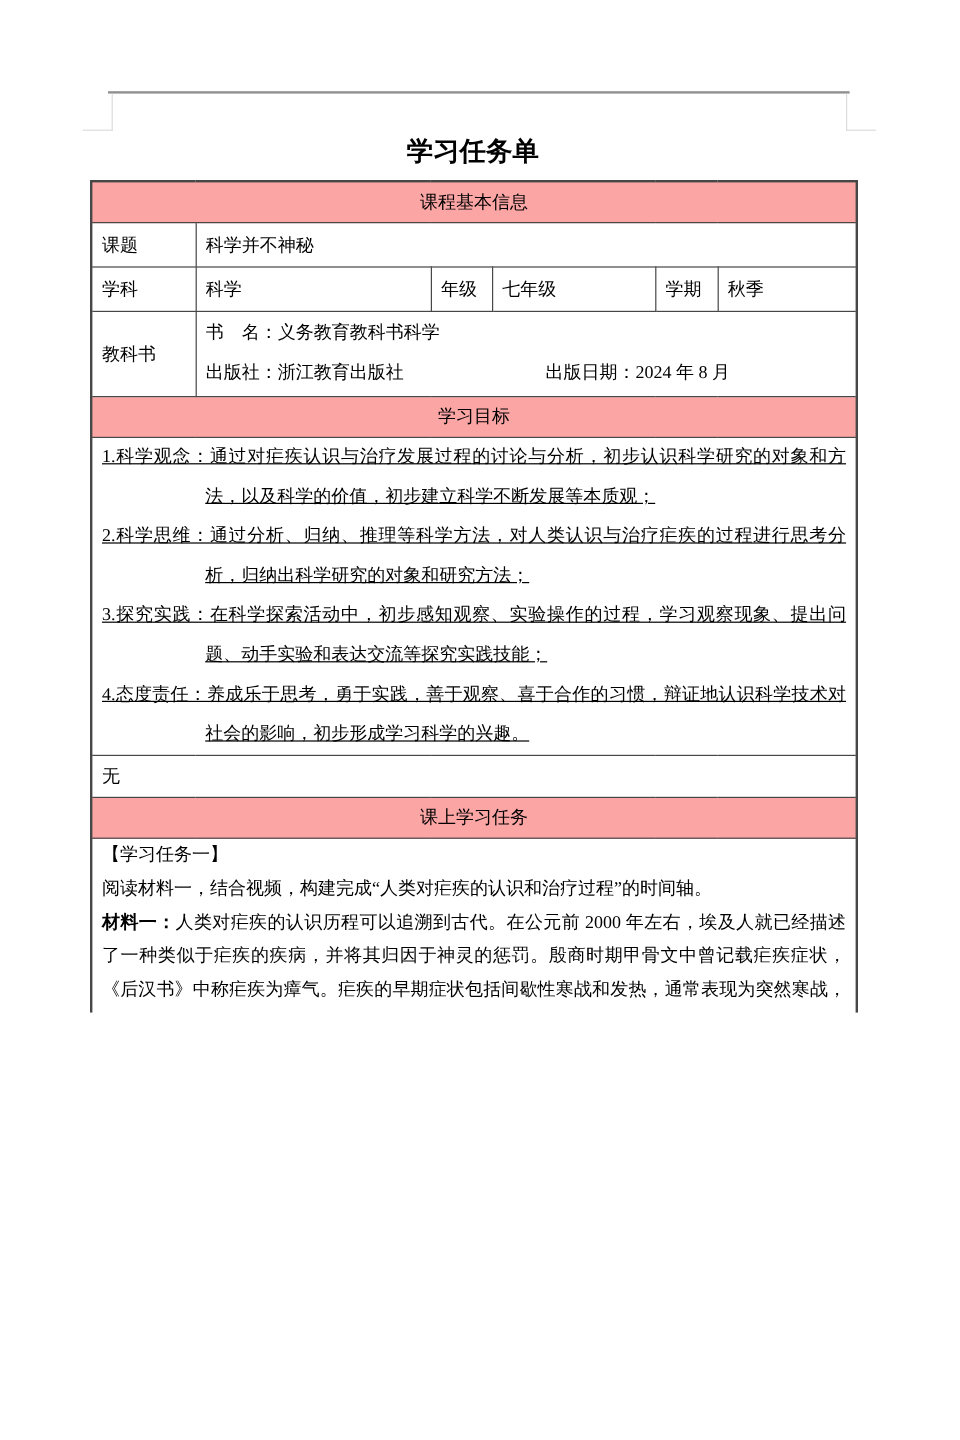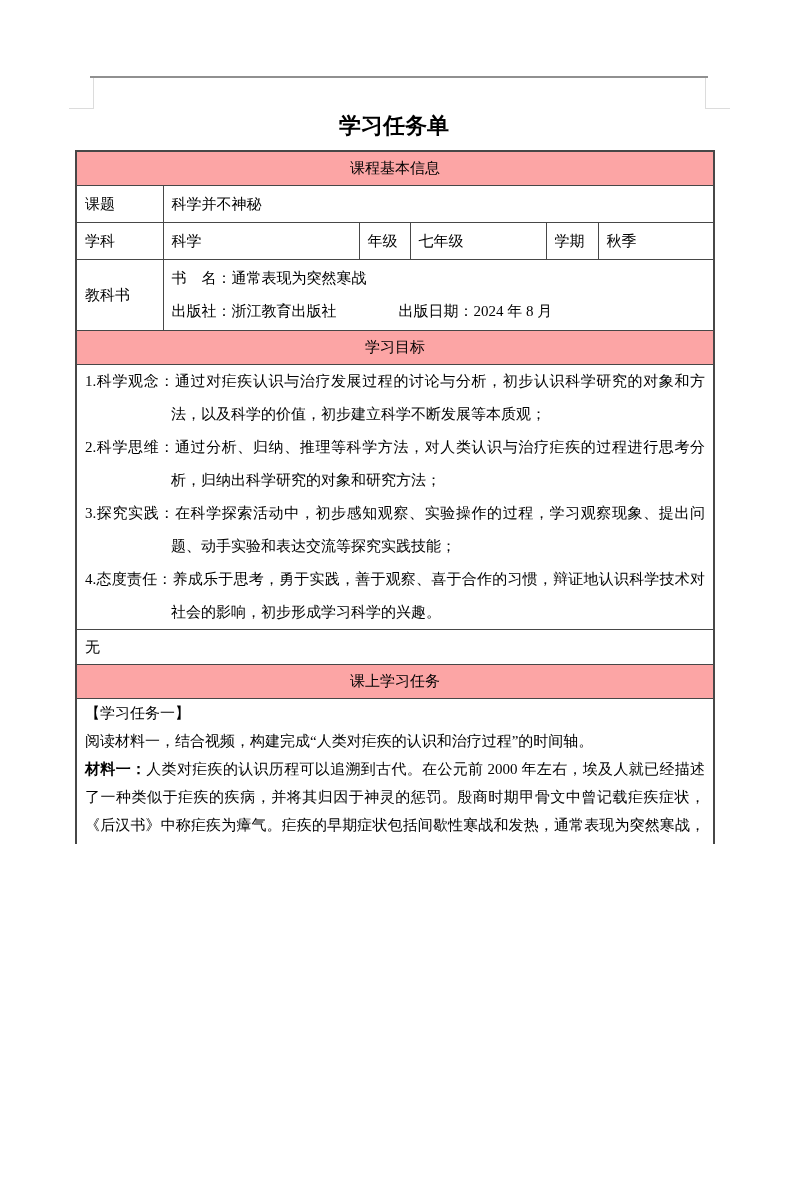--- a/index.html
+++ b/index.html
@@ -21,23 +21,23 @@
 
   table.sheet{
     border-collapse:collapse;table-layout:fixed;width:638px;
     margin:11px 0 0 75px;font-size:15px;border:2px solid #474747;
   }
   table.sheet td{border:1px solid #474747;padding:0 8px;vertical-align:middle;}
   tr.hdr td{background:#fca5a5;text-align:center;height:33px;padding:0;}
   tr.info td{height:36px;}
   tr.textbook td{padding:2px 8px;}
   .tb-line{line-height:33px;white-space:nowrap;}
-  .pubdate{margin-left:62px;}
+  .pubdate{margin-left:118px;}
   td.goals{padding:4px 8px;line-height:33px;text-align:justify;}
-  .goal{padding-left:86px;text-indent:-86px;}
+  .goal{padding-left:86px;text-indent:-86px;text-decoration:underline;}
   td.plain{height:34px;}
   td.content{padding:5px 9px 8px 9px;line-height:28px;text-align:justify;vertical-align:top;}
   .task-title{font-weight:normal;}
   .material{margin:0;}
   .material .mat-label{font-weight:bold;}
 
   
   .stamp{
     position:absolute;left:403px;top:1013px;width:436px;height:150px;
     transform:rotate(-2.5deg);
@@ -90,21 +90,21 @@
       <td>科学</td>
       <td>年级</td>
       <td>七年级</td>
       <td>学期</td>
       <td>秋季</td>
     </tr>
 
     <tr class="textbook">
       <td>教科书</td>
       <td colspan="5">
-        <div class="tb-line">书　名：通常表现为突然寒战</div>
+        <div class="tb-line">书　名：义务教育教科书科学</div>
         <div class="tb-line">
           <span>出版社：浙江教育出版社</span><span class="pubdate">出版日期：2024 年 8 月</span>
         </div>
       </td>
     </tr>
 
     <tr class="hdr">
       <td colspan="6">学习目标</td>
     </tr>
 

